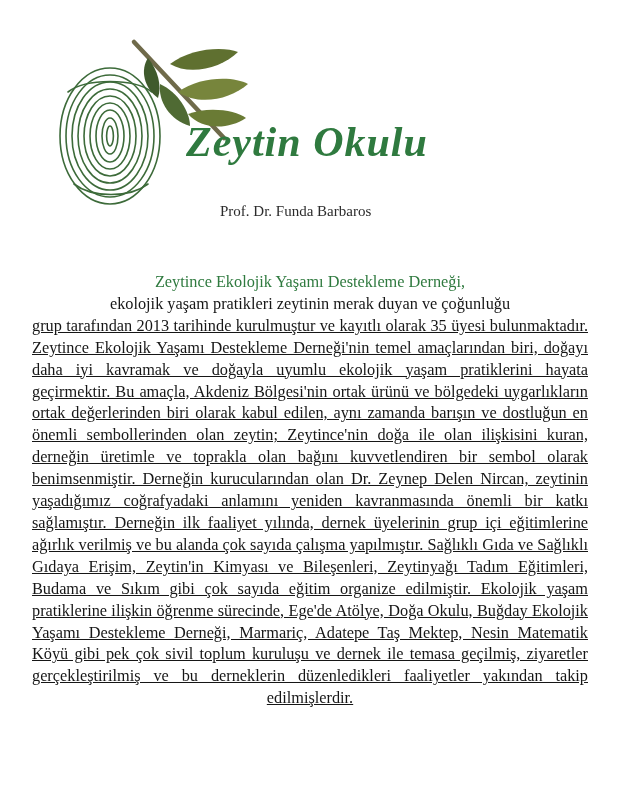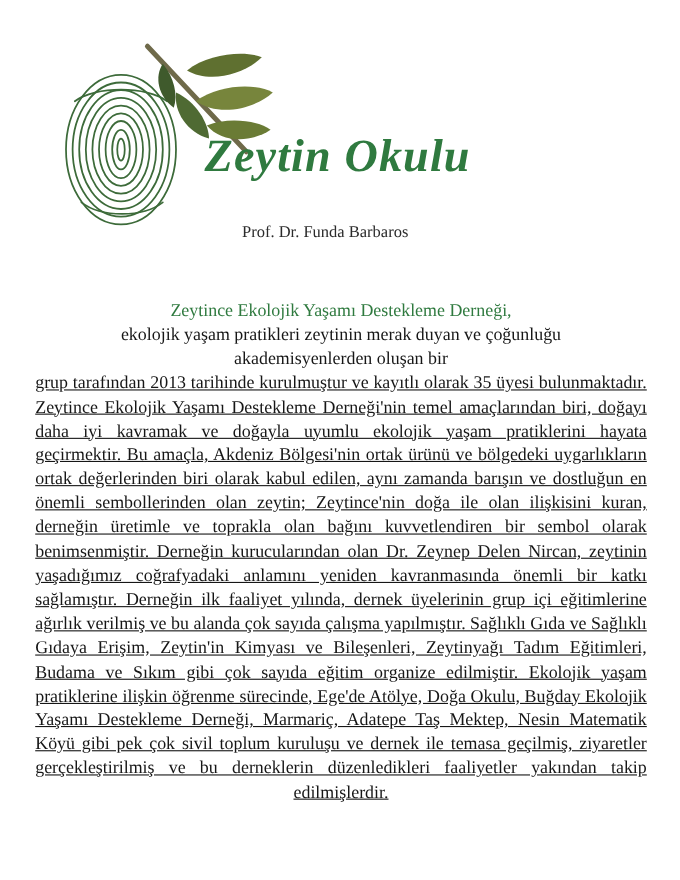--- a/index.html
+++ b/index.html
@@ -119,18 +119,17 @@
     </svg>
 
     <div class="brand-title">Zeytin Okulu</div>
     <div class="brand-sub">Prof. Dr. Funda Barbaros</div>
   </div>
 
   <div class="body-text">
     <p>
       <span class="lead-line assoc-name">Zeytince Ekolojik Yaşamı Destekleme Derneği,</span>
       <span class="lead-line">ekolojik yaşam pratikleri zeytinin merak duyan ve çoğunluğu</span>
-      <span class="lead-line">akademisyenlerden oluşan bir</span>
     </p>
     <p class="just">grup tarafından 2013 tarihinde kurulmuştur ve kayıtlı olarak 35 üyesi bulunmaktadır. Zeytince Ekolojik Yaşamı Destekleme Derneği'nin temel amaçlarından biri, doğayı daha iyi kavramak ve doğayla uyumlu ekolojik yaşam pratiklerini hayata geçirmektir. Bu amaçla, Akdeniz Bölgesi'nin ortak ürünü ve bölgedeki uygarlıkların ortak değerlerinden biri olarak kabul edilen, aynı zamanda barışın ve dostluğun en önemli sembollerinden olan zeytin; Zeytince'nin doğa ile olan ilişkisini kuran, derneğin üretimle ve toprakla olan bağını kuvvetlendiren bir sembol olarak benimsenmiştir. Derneğin kurucularından olan Dr. Zeynep Delen Nircan, zeytinin yaşadığımız coğrafyadaki anlamını yeniden kavranmasında önemli bir katkı sağlamıştır. Derneğin ilk faaliyet yılında, dernek üyelerinin grup içi eğitimlerine ağırlık verilmiş ve bu alanda çok sayıda çalışma yapılmıştır. Sağlıklı Gıda ve Sağlıklı Gıdaya Erişim, Zeytin'in Kimyası ve Bileşenleri, Zeytinyağı Tadım Eğitimleri, Budama ve Sıkım gibi çok sayıda eğitim organize edilmiştir. Ekolojik yaşam pratiklerine ilişkin öğrenme sürecinde, Ege'de Atölye, Doğa Okulu, Buğday Ekolojik Yaşamı Destekleme Derneği, Marmariç, Adatepe Taş Mektep, Nesin Matematik Köyü gibi pek çok sivil toplum kuruluşu ve dernek ile temasa geçilmiş, ziyaretler gerçekleştirilmiş ve bu derneklerin düzenledikleri faaliyetler yakından takip edilmişlerdir.</p>
   </div>
 
 </div>
 
 </body></html>

